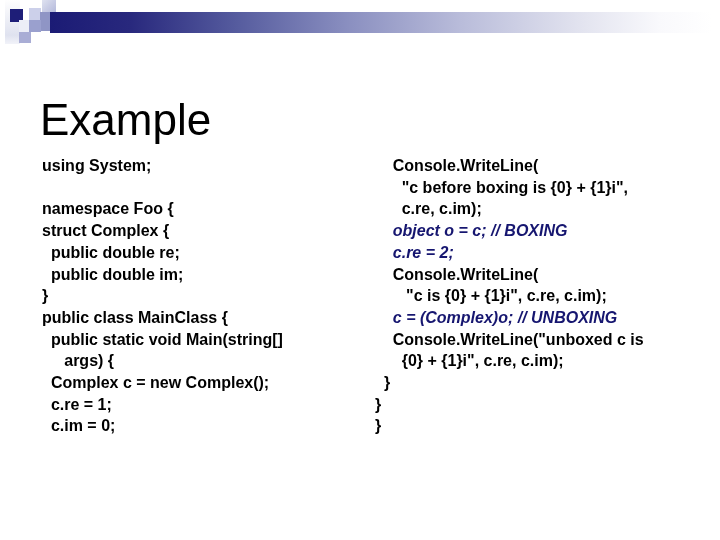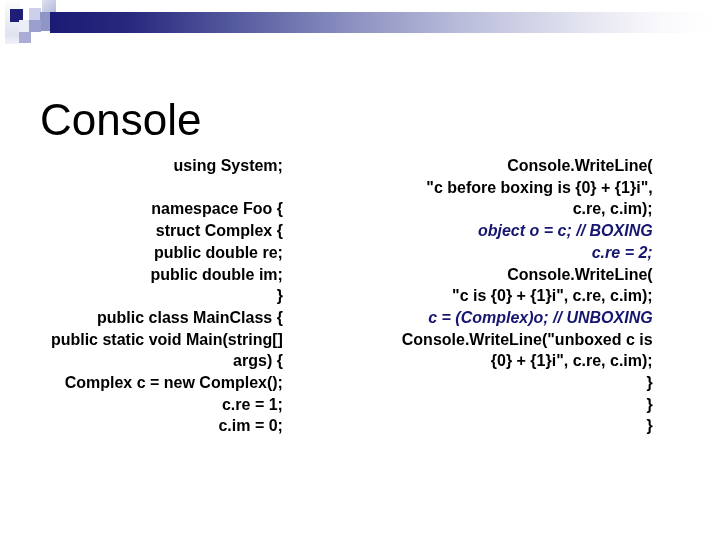--- a/index.html
+++ b/index.html
@@ -35,36 +35,35 @@
     position:absolute;left:40px;top:69px;
     font-size:44px;line-height:1;font-weight:400;
     color:#000000;letter-spacing:0;
   }
   
   .code-col{
     position:absolute;top:155px;
     font-family:"Liberation Sans", sans-serif;
     font-weight:700;font-size:16px;line-height:21.7px;
     white-space:pre;
-    text-align:right;
   }
   .code-left{left:42px;}
-  .code-right{left:384px;}
+  .code-right{left:375px;}
   .code-line.black{color:var(--code-black);}
   .code-line.navy{color:var(--code-navy);font-style:italic;}
 </style>
 </head>
 <body>
 
 <div class="decor strip"></div>
 <div class="decor sq-dark"></div>
 <div class="decor sq-top-light"></div>
 <div class="decor sq-light-a"></div>
 <div class="decor sq-med-a"></div>
 <div class="decor sq-pale-a"></div>
 <div class="decor sq-med-b"></div>
 <div class="decor sq-med-c"></div>
 <div class="decor bar"></div>
 
-<h1 class="title">Console</h1>
+<h1 class="title">Example</h1>
 
 <div class="code-col code-left"><div class="code-line black">using System;</div><div class="code-line black"> </div><div class="code-line black">namespace Foo {</div><div class="code-line black">struct Complex {</div><div class="code-line black">  public double re;</div><div class="code-line black">  public double im;</div><div class="code-line black">}</div><div class="code-line black">public class MainClass {</div><div class="code-line black">  public static void Main(string[]</div><div class="code-line black">     args) {</div><div class="code-line black">  Complex c = new Complex();</div><div class="code-line black">  c.re = 1;</div><div class="code-line black">  c.im = 0;</div></div>
 <div class="code-col code-right"><div class="code-line black">    Console.WriteLine(</div><div class="code-line black">      "c before boxing is {0} + {1}i",</div><div class="code-line black">      c.re, c.im);</div><div class="code-line navy">    object o = c; // BOXING</div><div class="code-line navy">    c.re = 2;</div><div class="code-line black">    Console.WriteLine(</div><div class="code-line black">       "c is {0} + {1}i", c.re, c.im);</div><div class="code-line navy">    c = (Complex)o; // UNBOXING</div><div class="code-line black">    Console.WriteLine("unboxed c is</div><div class="code-line black">      {0} + {1}i", c.re, c.im);</div><div class="code-line black">  }</div><div class="code-line black">}</div><div class="code-line black">}</div></div>
 
 </body></html>

